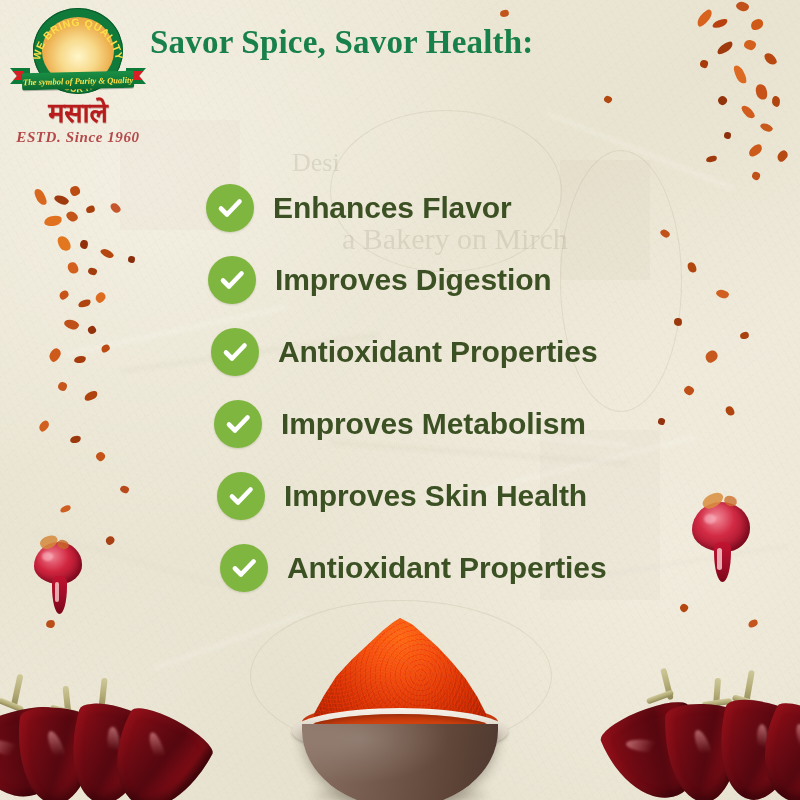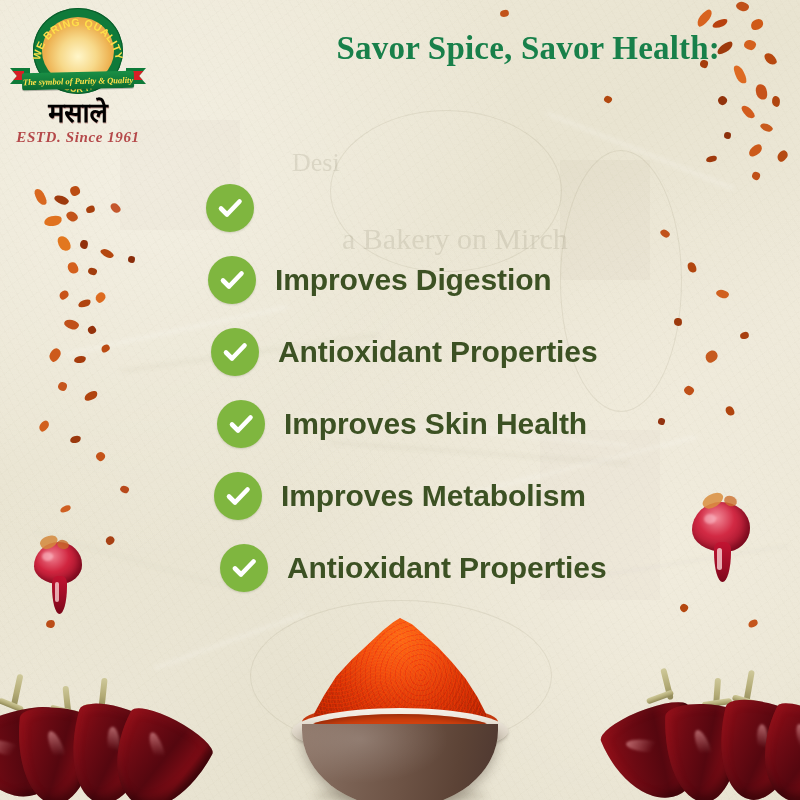--- a/index.html
+++ b/index.html
@@ -109,34 +109,34 @@
     display:flex;align-items:center;justify-content:center;
     font-family:"Liberation Serif",serif;
     font-style:italic;font-weight:bold;
     font-size:8.5px;color:#ffe04a;
     white-space:nowrap;
   }
   .masale{
     position:absolute;left:0;top:96px;width:140px;text-align:center;
     font-family:"Liberation Serif",serif;
     font-weight:bold;font-size:27px;line-height:30px;
-    color:#000000;
+    color:#b91c1c;
     text-shadow:.5px .5px 0 rgba(120,10,12,.35);
   }
   .estd{
     position:absolute;left:0;top:126px;width:140px;text-align:center;
     font-family:"Liberation Serif",serif;
     font-style:italic;font-weight:bold;
     font-size:15px;line-height:18px;
     color:#b5494a;
     letter-spacing:.6px;
   }
 
   
-  .head-wrap{position:absolute;left:150px;top:27px;width:570px;text-align:right;}
+  .head-wrap{position:absolute;left:150px;top:21px;width:570px;text-align:left;}
   .head-1{
     font-family:"Liberation Serif",serif;
     font-weight:bold;font-size:33px;line-height:42px;
     color:#18804a;
     letter-spacing:.2px;
   }
   .head-2{
     font-family:"Liberation Serif",serif;
     font-weight:bold;font-size:30px;line-height:42px;
     color:#2c2a21;
@@ -383,73 +383,74 @@
           <div class="nick"></div>
         </div>
       <div class="ribbon-tail r">
           <div class="nick" style="left:auto;right:2px;"></div>
         </div>
       <div class="ribbon-band"></div>
       <div class="ribbon-text">The symbol of Purity &amp; Quality</div>
     </div>
 
     <div class="masale">मसाले</div>
-    <div class="estd">ESTD. Since 1961</div>
+    <div class="estd">ESTD. Since 1960</div>
   </div>
 
   <div class="head-wrap">
     <div class="head-1">Savor Spice, Savor Health:</div>
   </div>
 
   <div class="list">
 
     <div class="row" style="padding-left:206px;">
       <span class="tick">
         <svg width="30" height="30" viewBox="0 0 30 30">
             <path d="M6 15.5 L12 21.5 L24.5 8.5" fill="none" stroke="#ffffff" stroke-width="4.6" stroke-linecap="round" stroke-linejoin="round"></path>
           </svg>
       </span>
+      <span class="row-label">Enhances Flavor</span>
     </div>
 
     <div class="row" style="padding-left:208px;">
       <span class="tick">
         <svg width="30" height="30" viewBox="0 0 30 30">
             <path d="M6 15.5 L12 21.5 L24.5 8.5" fill="none" stroke="#ffffff" stroke-width="4.6" stroke-linecap="round" stroke-linejoin="round"></path>
           </svg>
       </span>
       <span class="row-label">Improves Digestion</span>
     </div>
 
     <div class="row" style="padding-left:211px;">
       <span class="tick">
         <svg width="30" height="30" viewBox="0 0 30 30">
             <path d="M6 15.5 L12 21.5 L24.5 8.5" fill="none" stroke="#ffffff" stroke-width="4.6" stroke-linecap="round" stroke-linejoin="round"></path>
           </svg>
       </span>
       <span class="row-label">Antioxidant Properties</span>
     </div>
 
+    <div class="row" style="padding-left:214px;">
+      <span class="tick">
+        <svg width="30" height="30" viewBox="0 0 30 30">
+            <path d="M6 15.5 L12 21.5 L24.5 8.5" fill="none" stroke="#ffffff" stroke-width="4.6" stroke-linecap="round" stroke-linejoin="round"></path>
+          </svg>
+      </span>
+      <span class="row-label">Improves Metabolism</span>
+    </div>
+
     <div class="row" style="padding-left:217px;">
       <span class="tick">
         <svg width="30" height="30" viewBox="0 0 30 30">
             <path d="M6 15.5 L12 21.5 L24.5 8.5" fill="none" stroke="#ffffff" stroke-width="4.6" stroke-linecap="round" stroke-linejoin="round"></path>
           </svg>
       </span>
       <span class="row-label">Improves Skin Health</span>
     </div>
 
-    <div class="row" style="padding-left:214px;">
-      <span class="tick">
-        <svg width="30" height="30" viewBox="0 0 30 30">
-            <path d="M6 15.5 L12 21.5 L24.5 8.5" fill="none" stroke="#ffffff" stroke-width="4.6" stroke-linecap="round" stroke-linejoin="round"></path>
-          </svg>
-      </span>
-      <span class="row-label">Improves Metabolism</span>
-    </div>
-
     <div class="row" style="padding-left:220px;">
       <span class="tick">
         <svg width="30" height="30" viewBox="0 0 30 30">
             <path d="M6 15.5 L12 21.5 L24.5 8.5" fill="none" stroke="#ffffff" stroke-width="4.6" stroke-linecap="round" stroke-linejoin="round"></path>
           </svg>
       </span>
       <span class="row-label">Antioxidant Properties</span>
     </div>
 
   </div>

